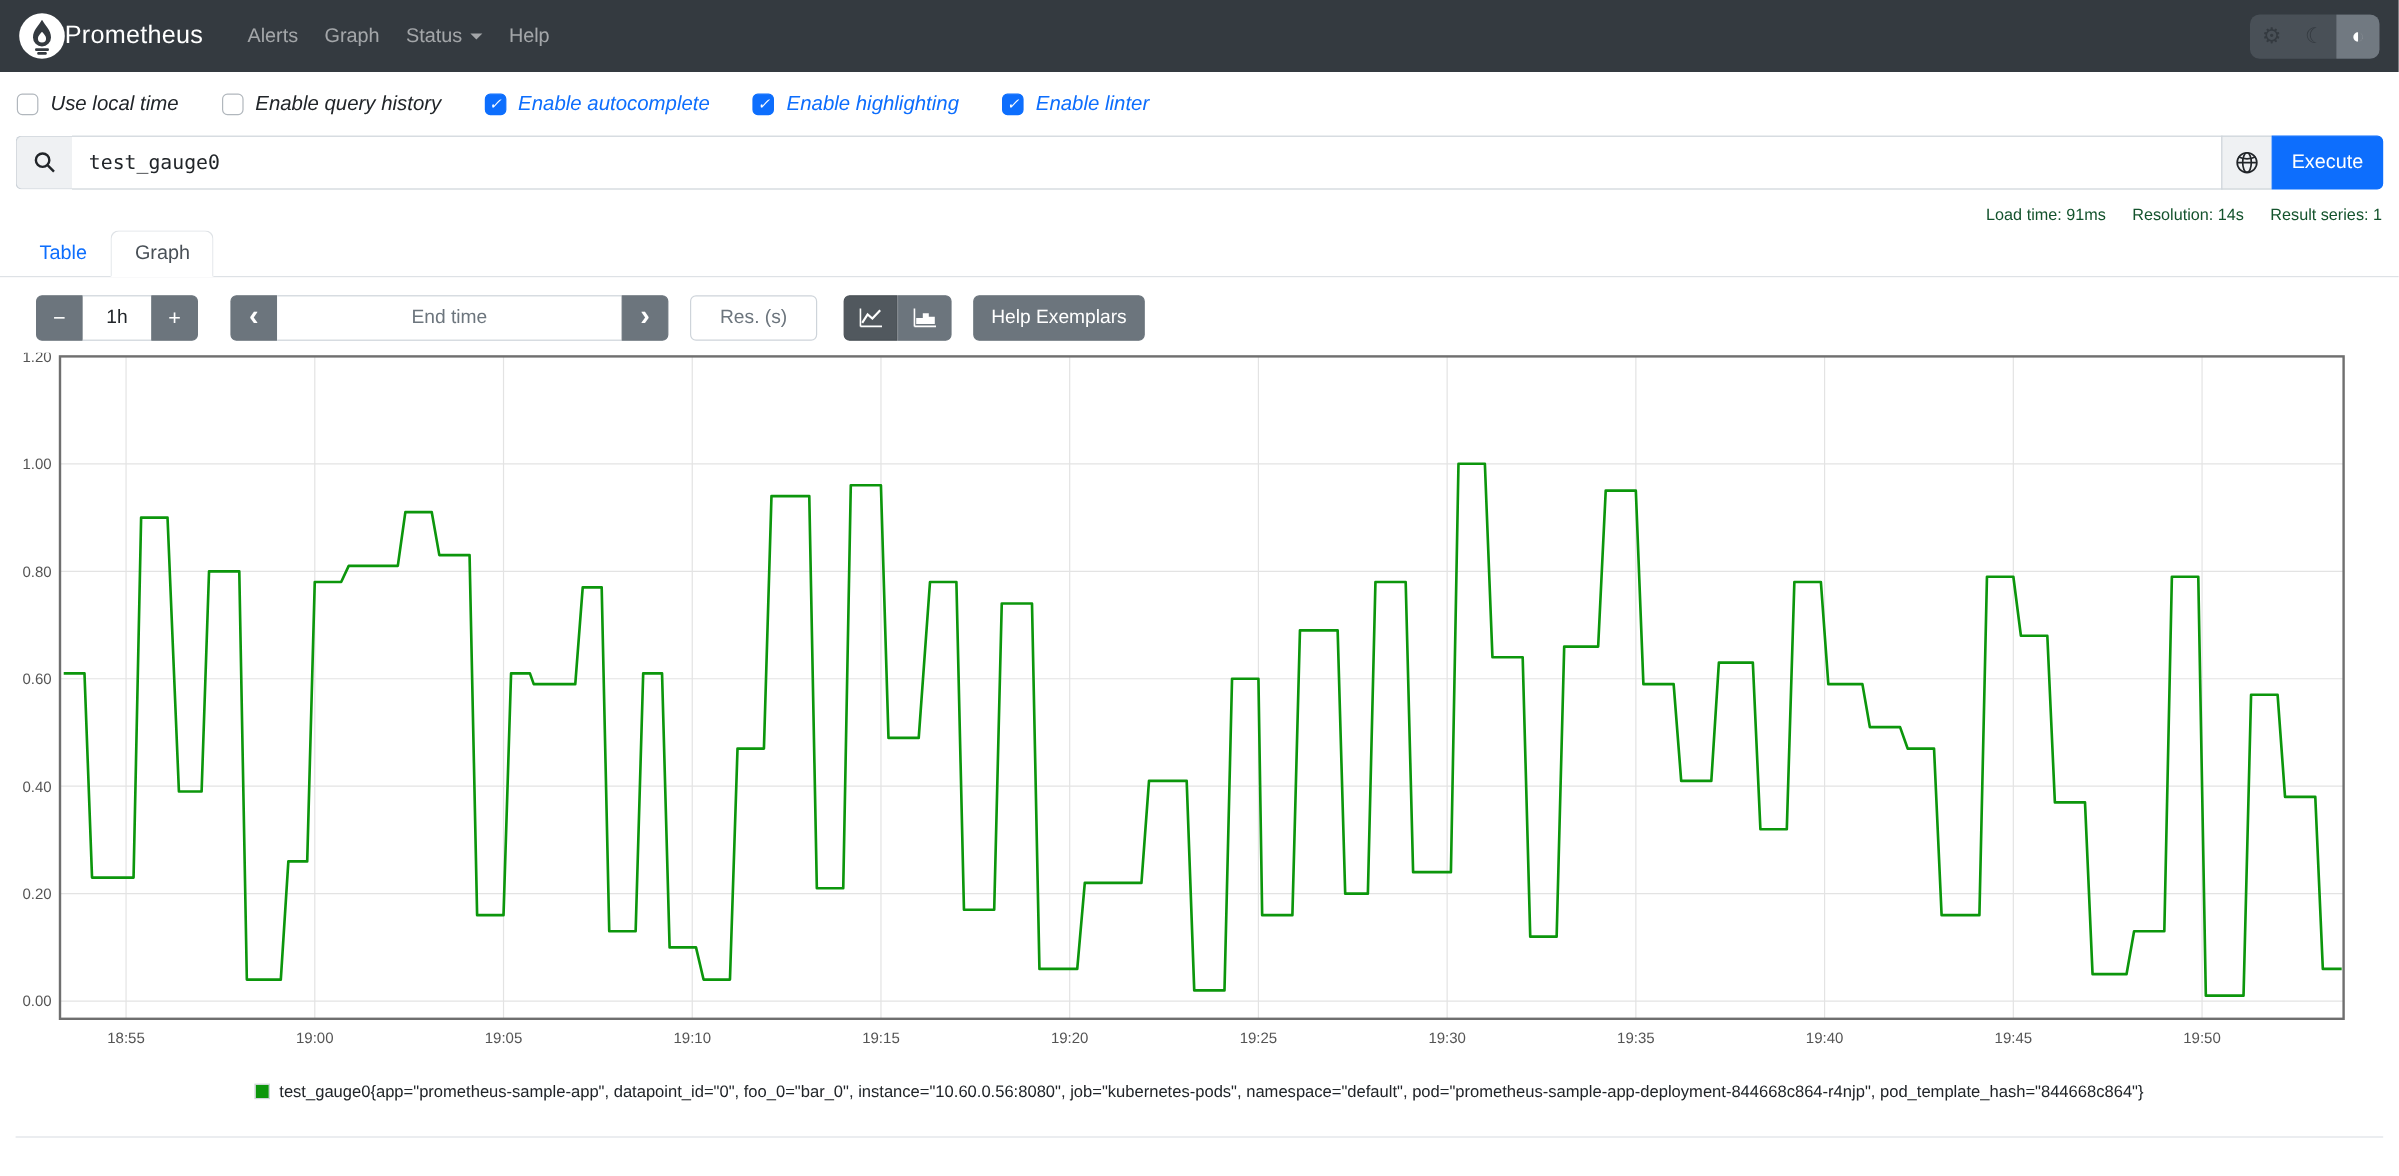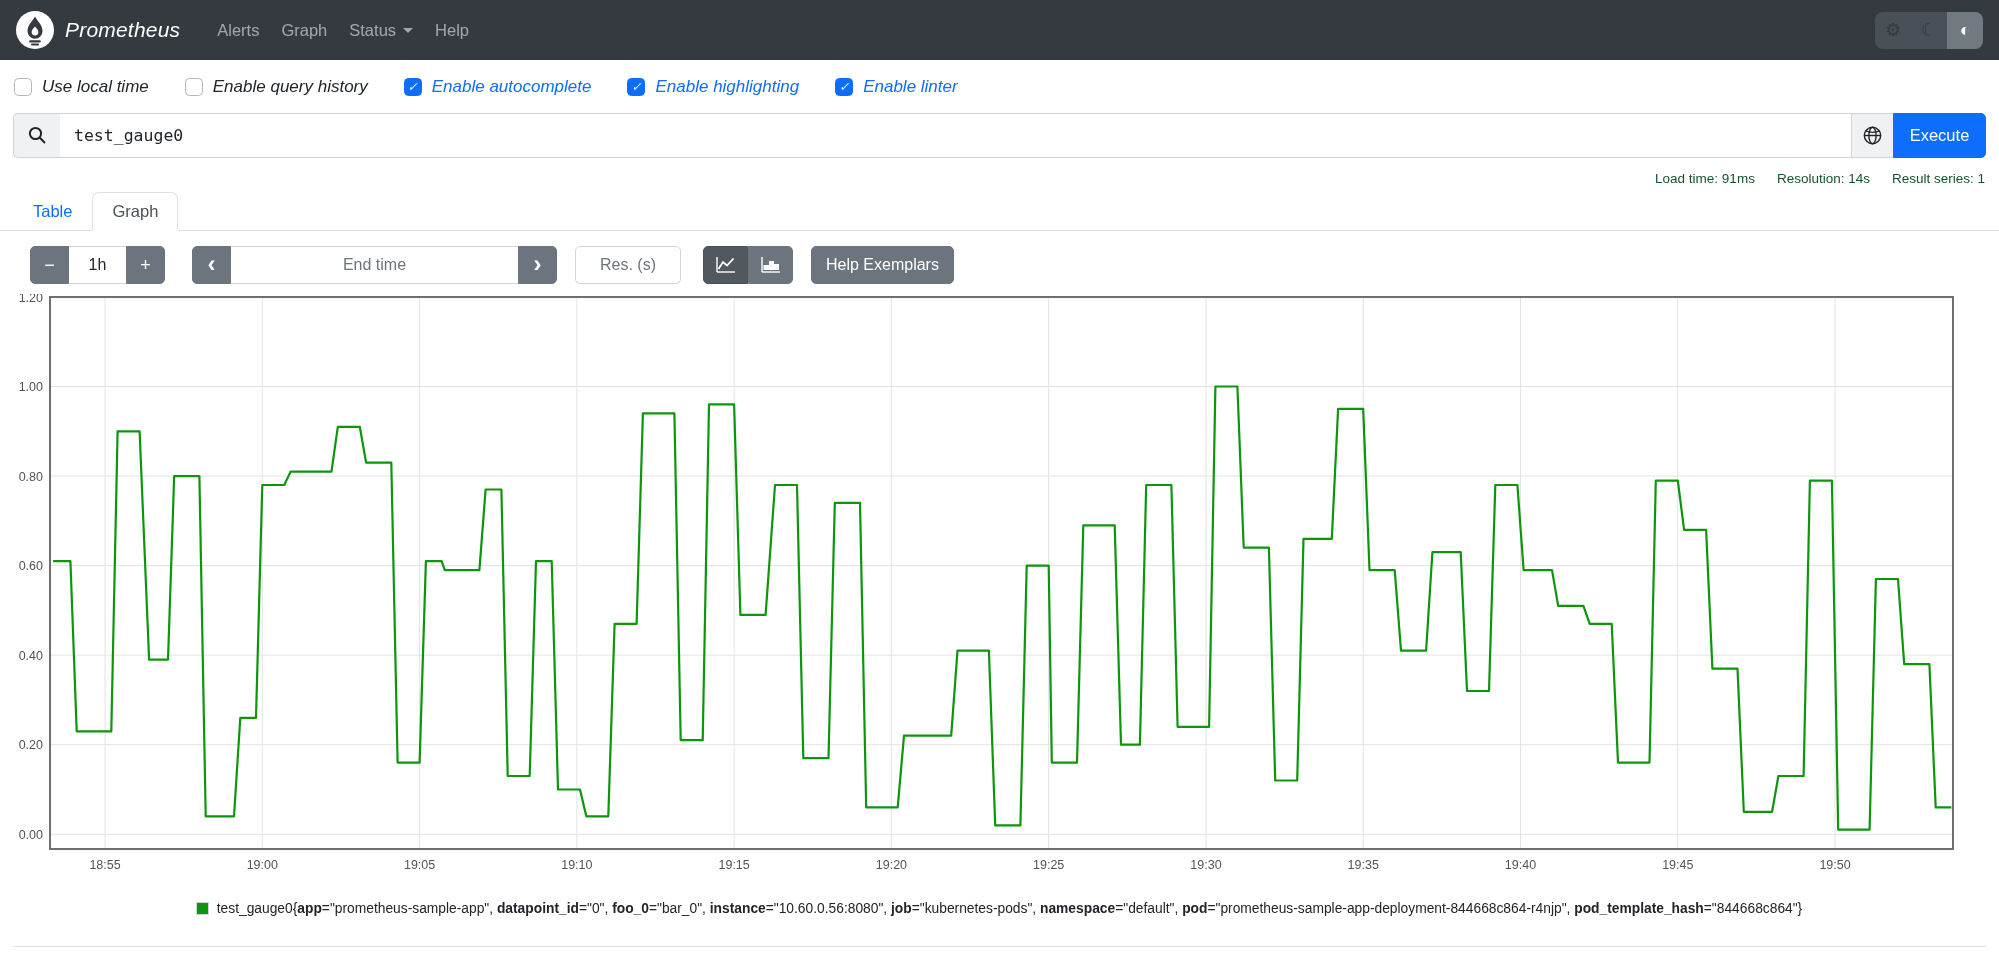--- a/index.html
+++ b/index.html
@@ -1,21 +1,21 @@
 <!DOCTYPE html>
 <html><head>
 <meta charset="utf-8">
 <style>
   * { box-sizing: border-box; margin:0; padding:0; }
   html,body { width:1999px; height:980px; background:#fff; overflow:hidden;
     font-family:"Liberation Sans", sans-serif; color:#212529; }
 
   
   .navbar { height:60px; background:#343a40; display:flex; align-items:center; padding:0 16px; }
-  .brand { display:flex; align-items:center; gap:11px; margin-right:26px; cursor:pointer;font-style:italic; }
+  .brand { display:flex; align-items:center; margin-right:26px; cursor:pointer; }
   .logo { width:38px; height:38px; background:#fff; border-radius:50%; display:flex; align-items:center; justify-content:center; }
   .brand-name { color:#fff; font-size:21px; letter-spacing:.2px; }
   .nav-links { display:flex; align-items:center; }
   .nav-link { color:rgba(255,255,255,.55); font-size:16.5px; padding:8px 11px; cursor:pointer; display:flex; align-items:center; gap:7px; }
   .caret { width:0; height:0; border-left:5px solid transparent; border-right:5px solid transparent; border-top:5px solid rgba(255,255,255,.55); display:inline-block; }
   .theme-group { margin-left:auto; background:#495057; border-radius:8px; display:flex; overflow:hidden; }
   .theme-btn { width:36px; height:37px; display:flex; align-items:center; justify-content:center; font-size:18px; color:#343a40; cursor:pointer; background:transparent; border:none; }
   .theme-btn.active { background:#717981; color:#fff; }
 
   
@@ -65,21 +65,21 @@
   .gap-lg { margin-left:27px; }
   .gap-md { margin-left:22px; }
 
   
   .chart-wrap { margin:2px 0 0 12px; }
   #chart-svg text { font-family:"Liberation Sans", sans-serif; font-size:12.5px; }
 
   
   .legend { display:flex; justify-content:center; align-items:center; gap:9px; margin-top:18px; font-size:13.8px; }
   .swatch { width:11px; height:11px; background:#0c960c; outline:1px solid #cfd4d9; display:inline-block; }
-  .legend-text b { font-weight:bold; }
+  .legend-text b { font-weight:normal; }
 
   .page-hr { border:none; border-top:1px solid #dee2e6; margin:30px 13px 0 13px; }
 </style>
 </head>
 <body>
 
 <div class="navbar">
   <div class="brand">
     <span class="logo">
       <svg width="38" height="38" viewBox="0 0 38 38">

